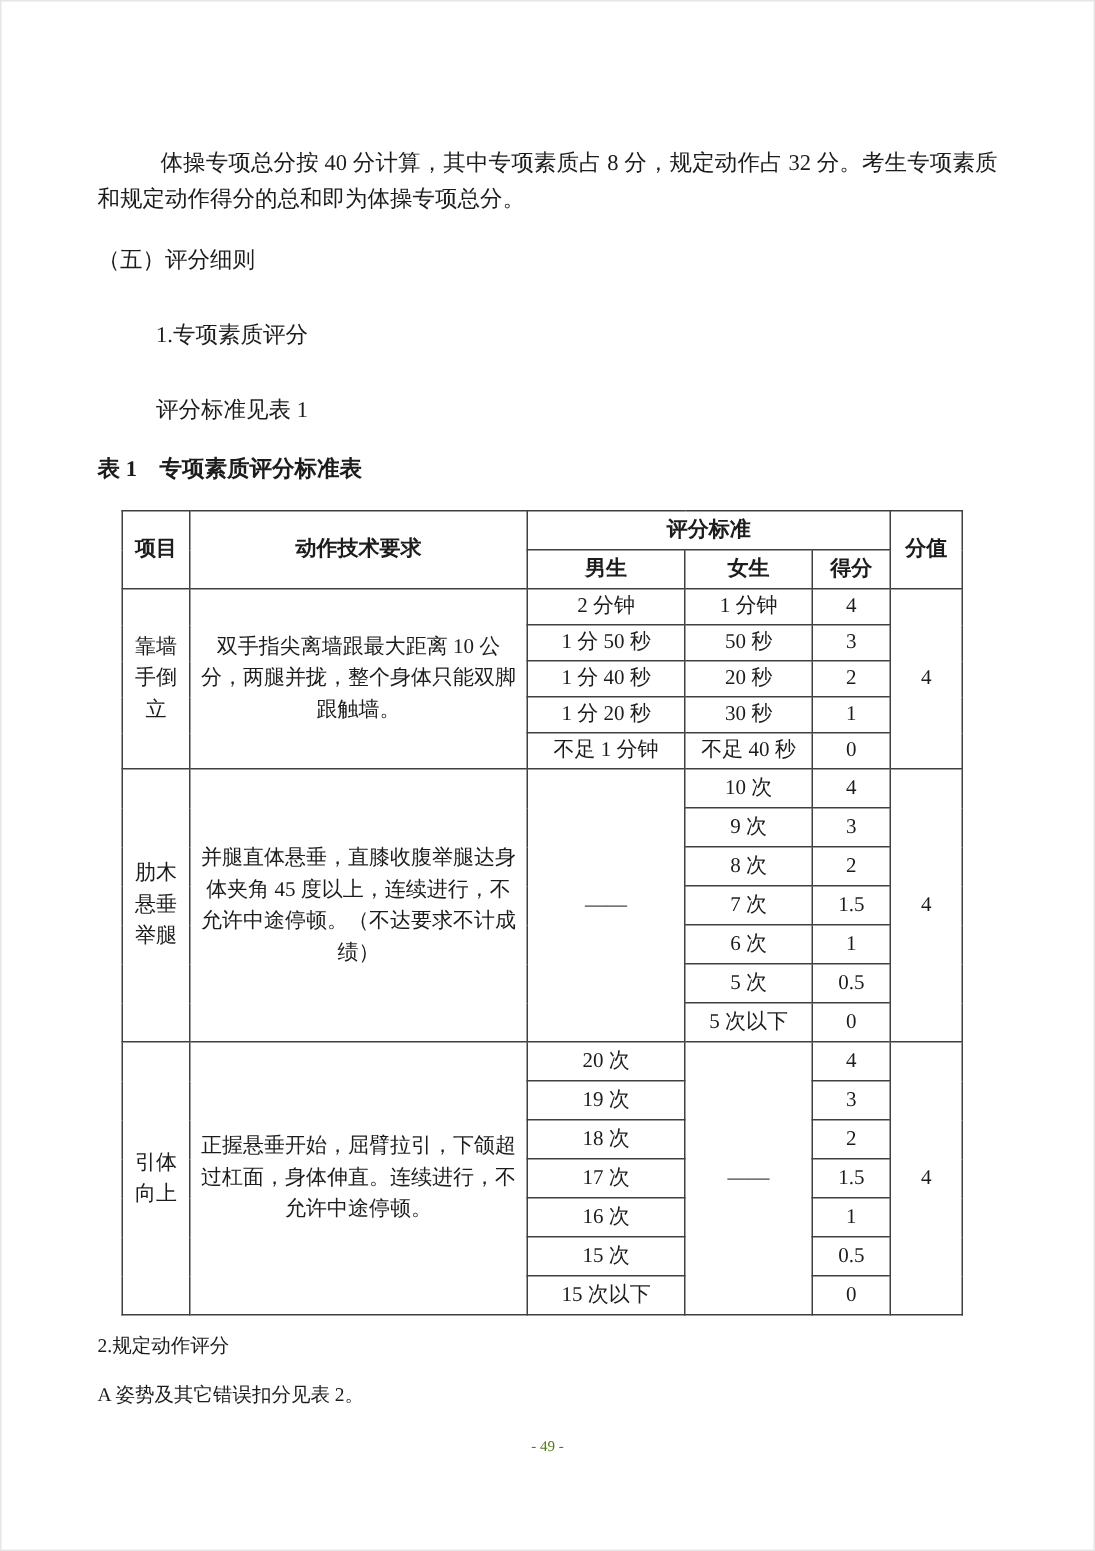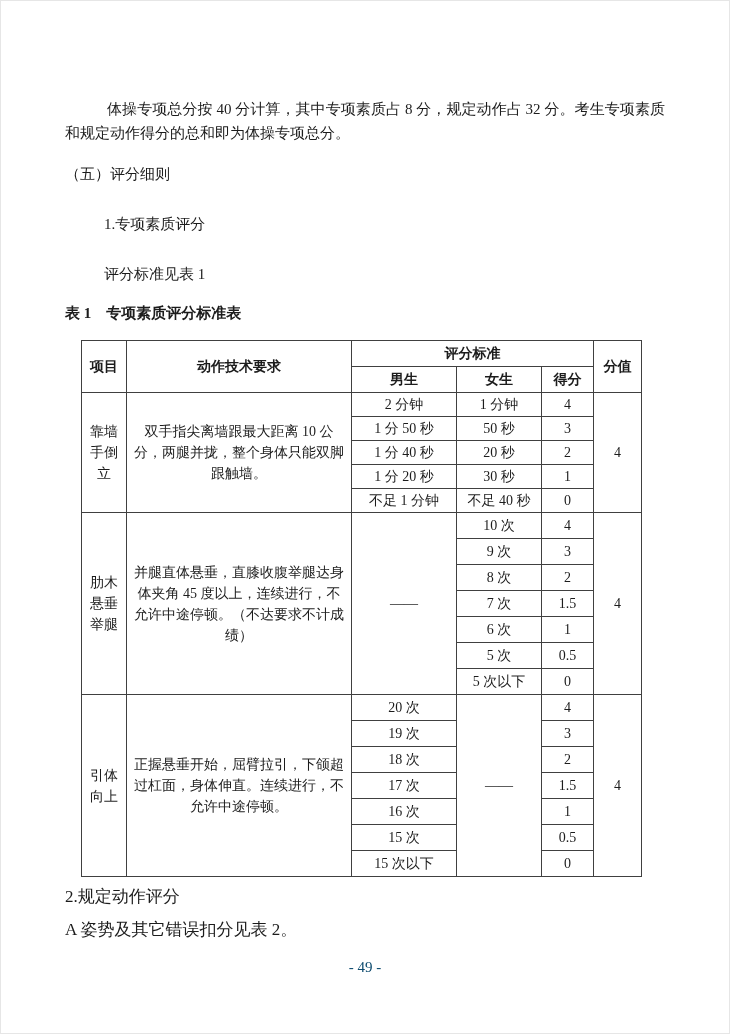--- a/index.html
+++ b/index.html
@@ -28,29 +28,29 @@
     text-align: center;
     vertical-align: middle;
     padding: 1px 4px;
     line-height: 21px;
   }
   table.score-table th { font-weight: bold; height: 26px; }
   td.req-cell { text-align: left; padding: 2px 7px; line-height: 22px; }
   td.item-cell { padding: 2px 6px; }
   tbody.sec1 td { height: 23px; }
   tbody.sec2 td, tbody.sec3 td { height: 26px; }
-  .notes { margin-top: 12px; font-size: 17px; line-height: 16px; }
+  .notes { margin-top: 12px; font-size: 13px; line-height: 16px; }
   .note-line { margin-top: 0; }
   .note-line + .note-line { margin-top: 17px; }
   .page-number {
     position: absolute;
     top: 958px; left: 0; width: 100%;
     text-align: center;
-    font-size: 15px;
-    color: #0c4a6e;
+    font-size: 10px;
+    color: #4d7c0f;
   }
 </style>
 </head>
 <body>
 
 <div class="page">
   <div class="content">
 
     <p class="para">体操专项总分按 40 分计算，其中专项素质占 8 分，规定动作占 32 分。考生专项素质和规定动作得分的总和即为体操专项总分。</p>
 

